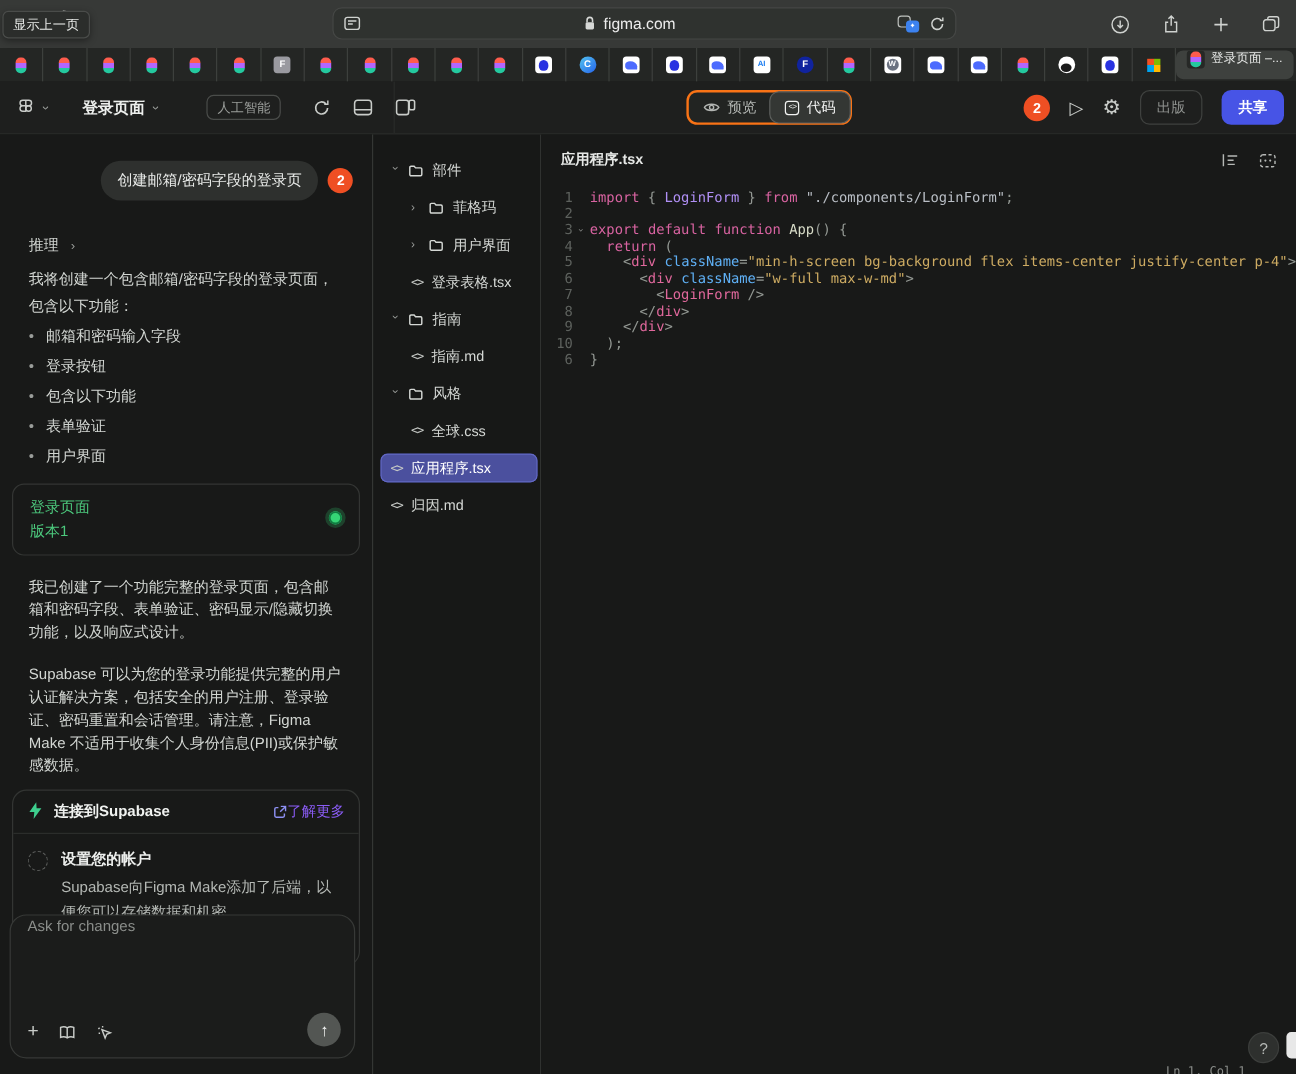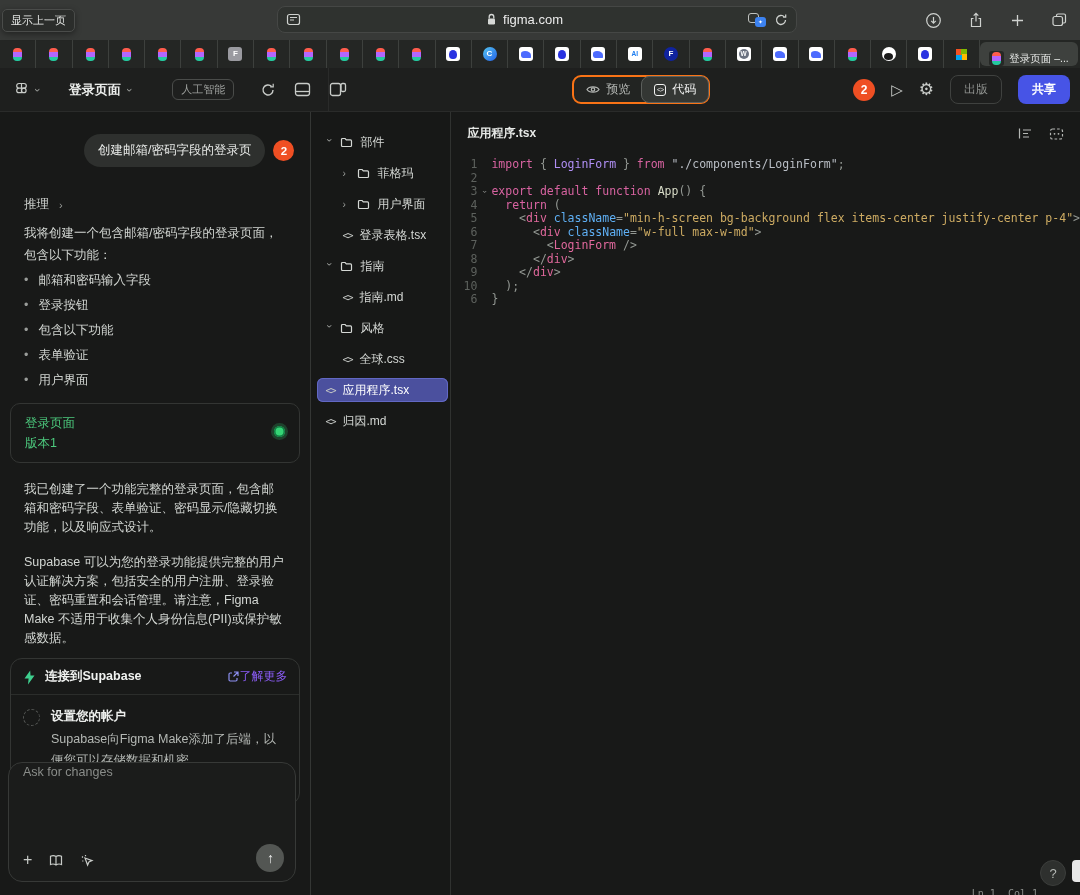--- a/index.html
+++ b/index.html
@@ -20,21 +20,21 @@
   .translate { position:relative; width:18px; height:14px; }
   .translate .back { position:absolute; left:0; top:0; width:11px; height:10px; border:1.3px solid #bfc2bf; border-radius:3px; }
   .translate .front { position:absolute; right:0; bottom:0; width:11px; height:10px; background:#3c82f0; border-radius:3px;
     color:#fff; font-size:6px; display:flex; align-items:center; justify-content:center; }
 
   
   .tabstrip { height:28px; background:#242624; display:flex; align-items:stretch; }
   .tabs-row { display:flex; flex:1; }
   .tab { width:36.3px; display:flex; align-items:center; justify-content:center; border-right:1px solid #3d403d; }
   .tab-active { width:100px; margin:2px 2px 2px 0; background:#3e413e; border-radius:6px;
-    display:flex; align-items:flex-end; justify-content:center; gap:5px; color:#e9ebe9; font-size:10.5px; white-space:nowrap; overflow:hidden; }
+    display:flex; align-items:flex-start; justify-content:center; gap:5px; color:#e9ebe9; font-size:10.5px; white-space:nowrap; overflow:hidden; }
   .favsq { width:15px; height:15px; background:#262826; border-radius:3px; display:flex; align-items:center; justify-content:center; }
   .fi { width:9px; height:13px; border-radius:4px;
     background:linear-gradient(180deg,#ff5c4d 0 34%,#b266ff 34% 67%,#24c99f 67% 100%); }
   .ic { display:inline-flex; align-items:center; justify-content:center; width:14px; height:14px;
     font-size:8px; font-weight:700; font-style:normal; line-height:1; }
   .sq { border-radius:3px; } .cir { border-radius:50%; }
   .paw { width:8px; height:9px; background:#2932e1; border-radius:50% 50% 44% 44%; }
   .whaleb { width:10px; height:7px; background:#4d6bfe; border-radius:60% 90% 10% 55%; }
   .pand { width:9px; height:7px; background:#1a1a1a; border-radius:50%; margin-top:4px; }
   .ms { width:11px; height:11px; background:conic-gradient(#7fba00 0 25%,#ffb900 25% 50%,#00a4ef 50% 75%,#f25022 75% 100%); }
@@ -78,21 +78,21 @@
   .para.first { margin-top:9px; line-height:22px; }
   .feat { margin:4px 24px 0; list-style:none; }
   .feat li { display:flex; gap:10px; color:#d2d6d2; font-size:12.5px; line-height:20px; margin-bottom:5px; }
   .feat .dot { color:#9a9d9a; }
   .vcard { margin:13px 10px 0; border:1px solid #333533; border-radius:10px; padding:9px 14px; position:relative; }
   .vcard .t1 { color:#4cc97d; font-size:12.5px; line-height:20px; }
   .vdot { position:absolute; right:14px; top:22px; width:11px; height:11px; border-radius:50%;
     background:#35d475; box-shadow:0 0 0 3px rgba(53,212,117,.22), inset 0 0 0 1.5px #117a41; }
   .p2 { margin-top:17px; } .p3 { margin-top:16px; }
   .supa { margin:10px 10px 0; border:1px solid #333533; border-radius:12px; overflow:hidden; }
-  .supa-h { display:flex; align-items:flex-end; gap:9px; padding:9px 12px; border-bottom:1px solid #2b2d2b; }
+  .supa-h { display:flex; align-items:flex-start; gap:9px; padding:9px 12px; border-bottom:1px solid #2b2d2b; }
   .supa-h .title { color:#f0f2f0; font-size:12.5px; font-weight:700; flex:1; }
   .learn { display:flex; align-items:center; gap:0; color:#8b5cf6; font-size:12px; }
   .supa-b { display:flex; gap:11px; padding:12px; }
   .dashed-circle { width:17px; height:17px; border:1.5px dashed #555755; border-radius:50%; flex:none; margin-top:2px; }
   .step-t { color:#eceeec; font-size:12.5px; font-weight:700; line-height:18px; }
   .step-x { color:#b4b8b4; font-size:12.5px; line-height:21px; margin-top:4px; }
   .pill-cut { width:62px; height:12px; border-radius:6px 6px 0 0; background:#4754e6; margin-top:9px; opacity:.95; }
   .inputbox { position:absolute; left:8px; right:14px; bottom:13px; height:120px; background:#1b1c1b;
     border:1px solid #373937; border-radius:14px; padding:2px 14px; }
   .placeholder { color:#8a8d8a; font-size:12.5px; }

